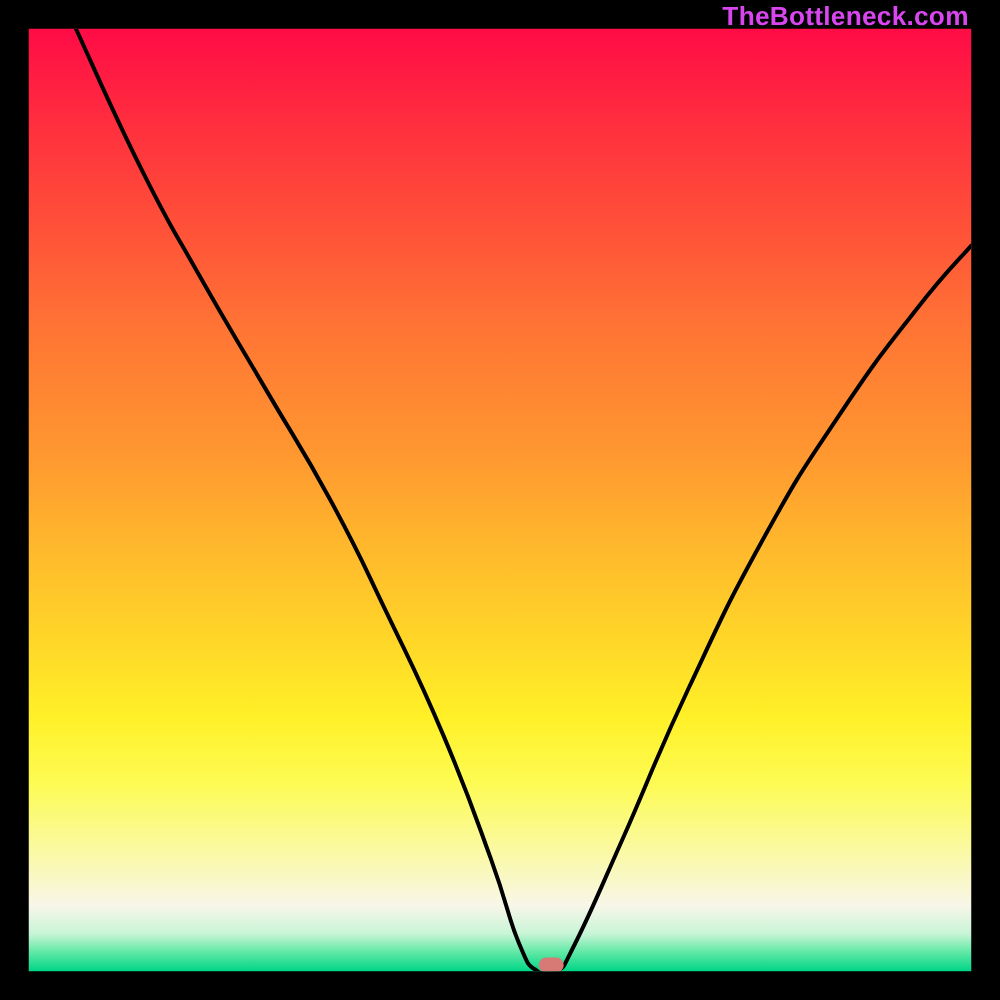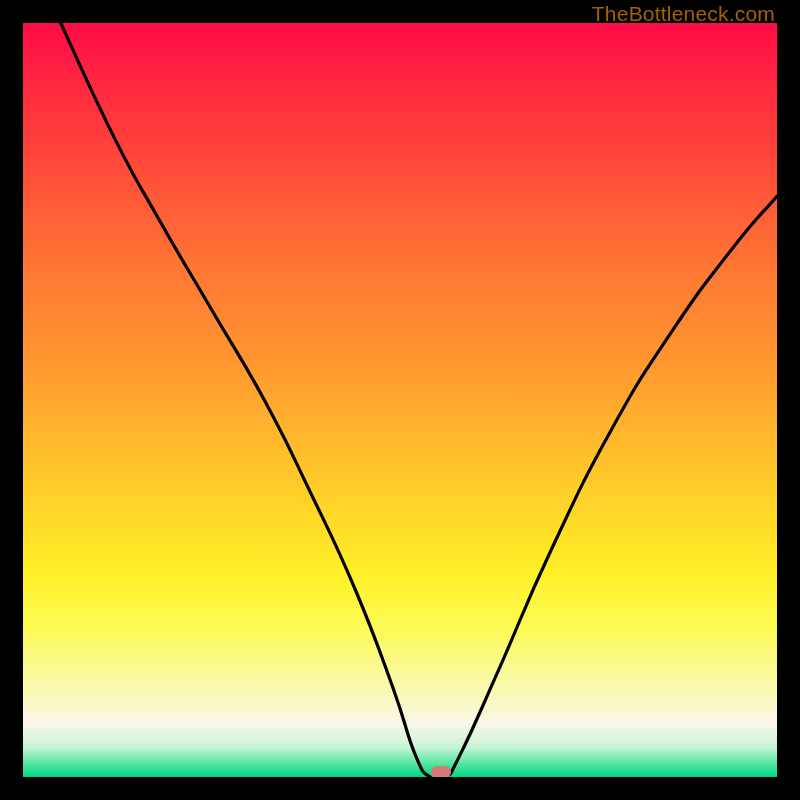--- a/index.html
+++ b/index.html
@@ -40,23 +40,23 @@
       #c9f5d7 96%,
       #5fe8a5 98%,
       #00d587 100%
     );
     overflow: hidden;
   }
   .watermark {
     position: absolute;
     top: 2px;
     right: 25px;
-    color: #a16207;
+    color: #d946ef;
     font-size: 21px;
-    font-weight: 400;
+    font-weight: 700;
     letter-spacing: 0.2px;
   }
   svg.curve {
     position: absolute;
     left: 0;
     top: 0;
     width: 754px;
     height: 754px;
     overflow: visible;
   }

